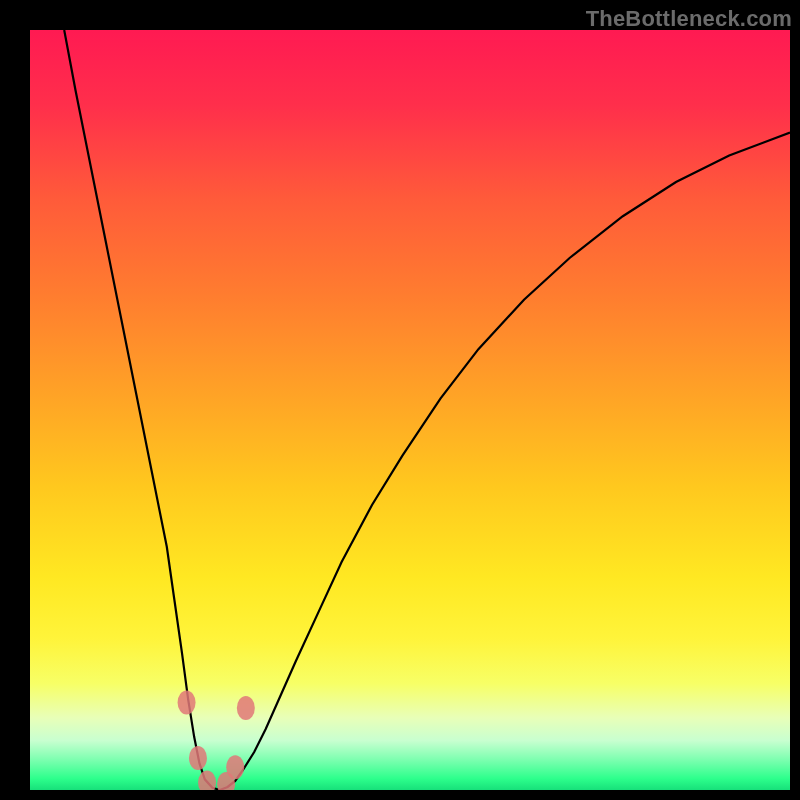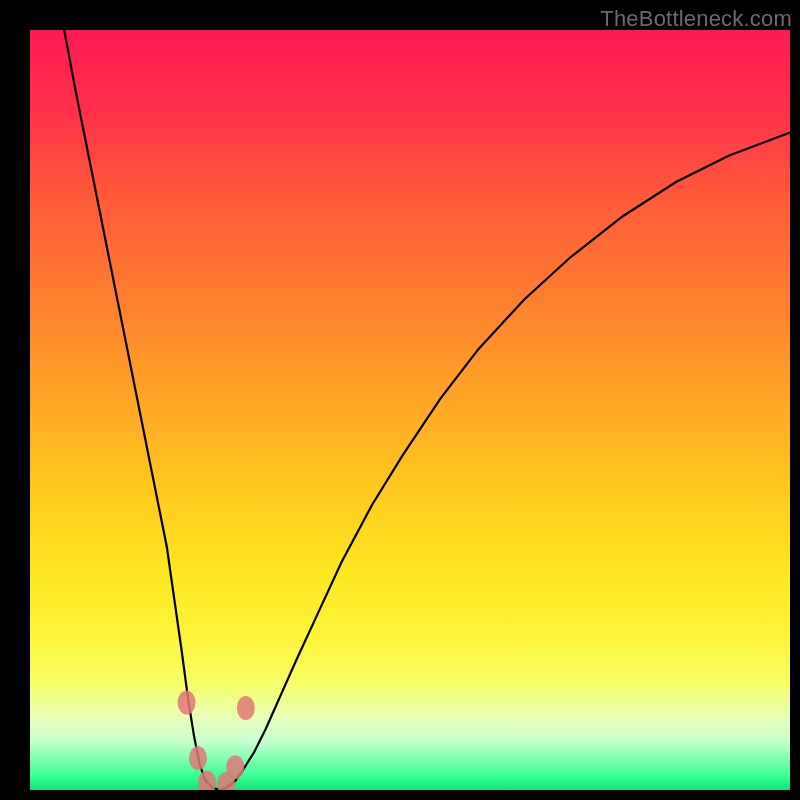--- a/index.html
+++ b/index.html
@@ -40,21 +40,21 @@
     top: 0;
     width: 100%;
     height: 100%;
   }
   .watermark {
     position: absolute;
     top: 6px;
     right: 8px;
     color: #6b6b6b;
     font-size: 22px;
-    font-weight: 400;
+    font-weight: 700;
     letter-spacing: 0.2px;
   }
 </style>
 </head>
 <body>
 
 <div class="frame">
 
   <div class="plot-area">
 

